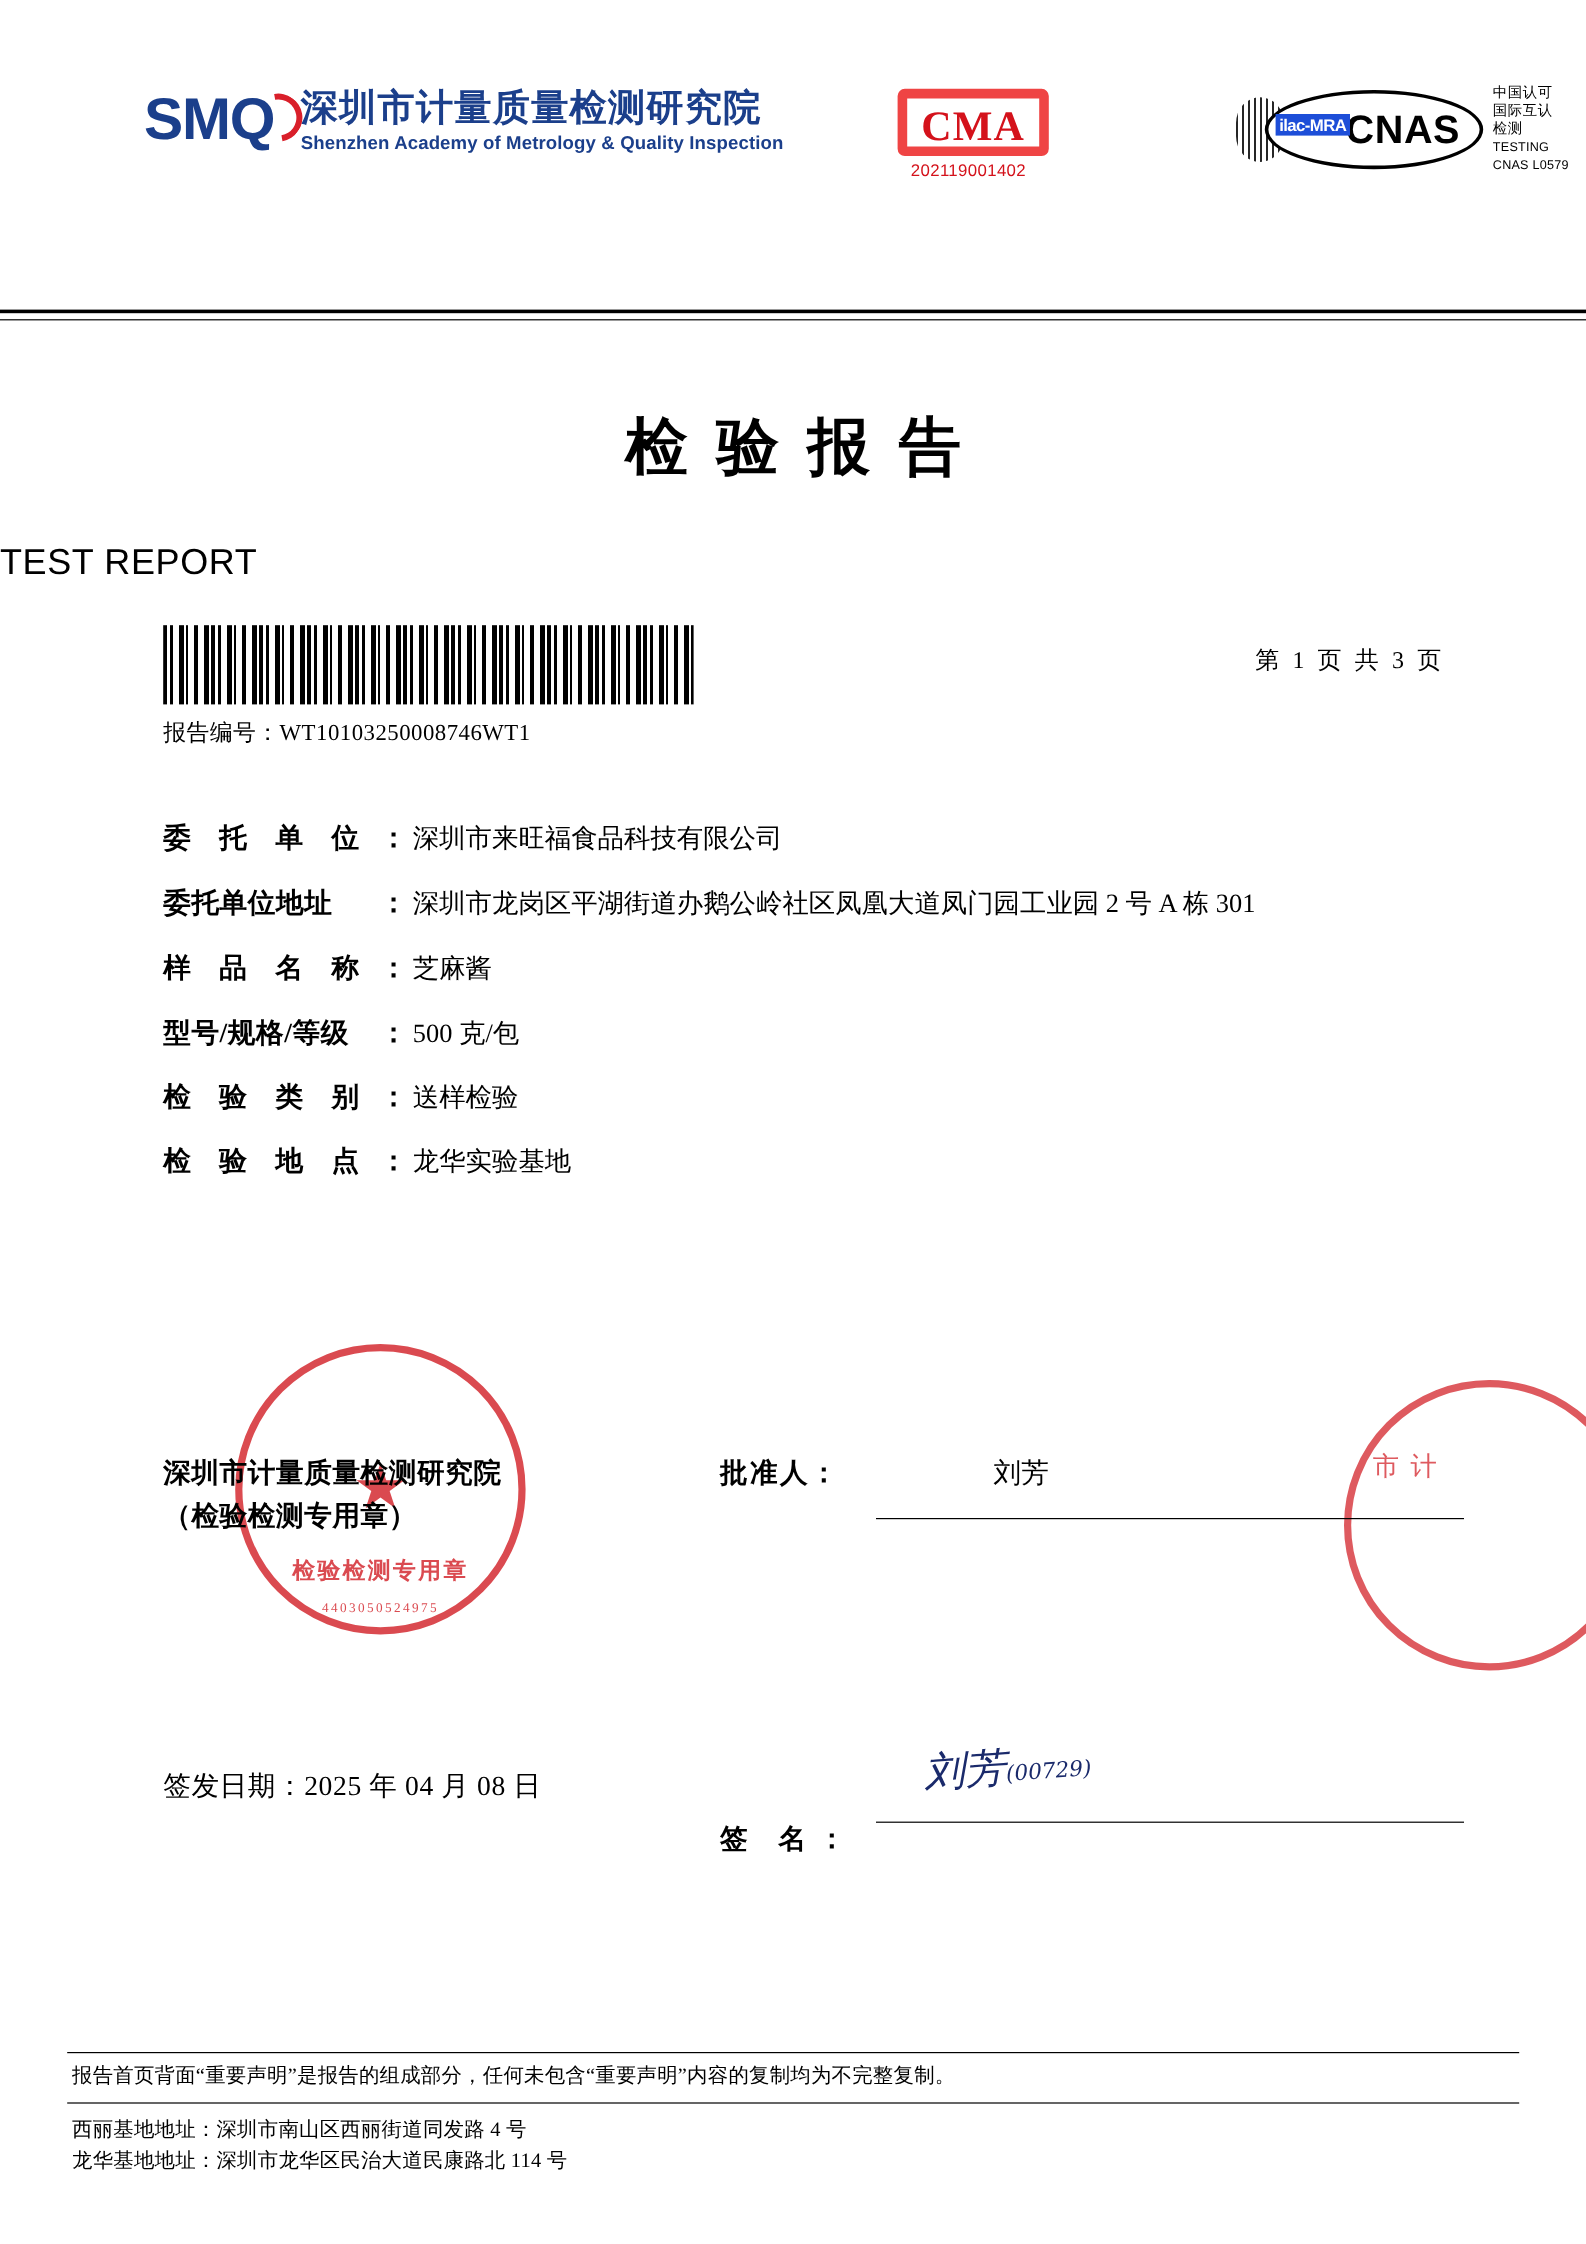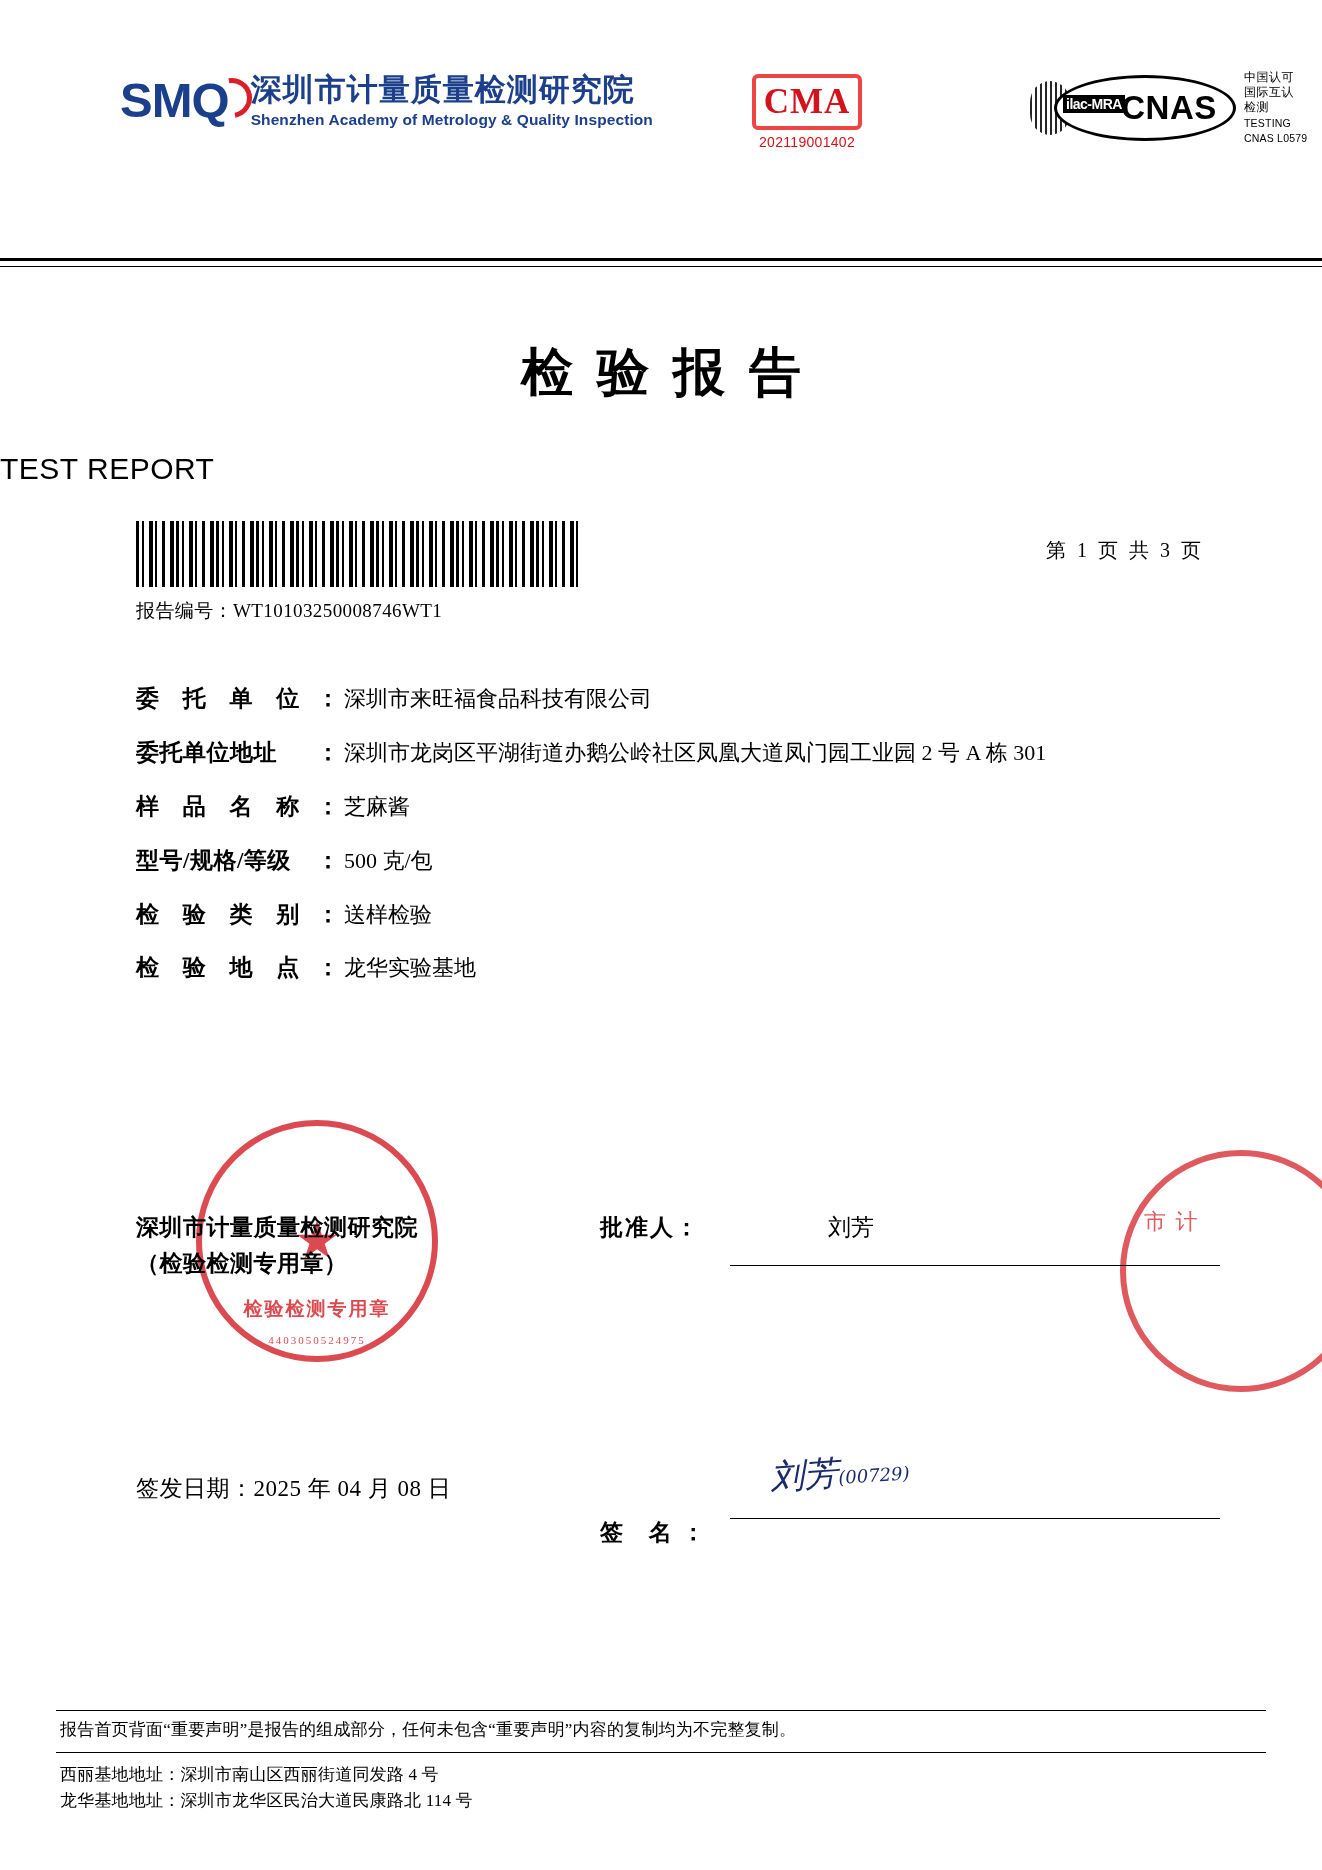--- a/index.html
+++ b/index.html
@@ -75,23 +75,23 @@
 
   
   .cma {
     position: absolute;
     left: 748px;
     top: 12px;
     width: 118px;
     text-align: center;
   }
   .cma-box {
-    width: 110px;
+    width: 126px;
     height: 56px;
-    border: 4px solid #ef4444;
+    border: 8px solid #ef4444;
     border-radius: 6px;
     margin: 0 auto;
     position: relative;
     box-sizing: border-box;
   }
   .cma-box span {
     font-family: "Liberation Serif", serif;
     font-weight: bold;
     font-size: 35px;
     color: #d4121b;
@@ -133,21 +133,21 @@
     position: relative;
     background: #fff;
   }
   .cnas-ilac {
     position: absolute;
     left: 6px;
     top: 17px;
     font-family: "Liberation Sans", sans-serif;
     font-weight: bold;
     font-size: 14px;
-    background: #000000;
+    background: #1d4ed8;
     color: #fff;
     padding: 1px 3px;
     letter-spacing: -0.5px;
   }
   .cnas-word {
     font-family: "Liberation Sans", sans-serif;
     font-weight: bold;
     font-size: 33px;
     letter-spacing: 0.5px;
     margin-left: 48px;

